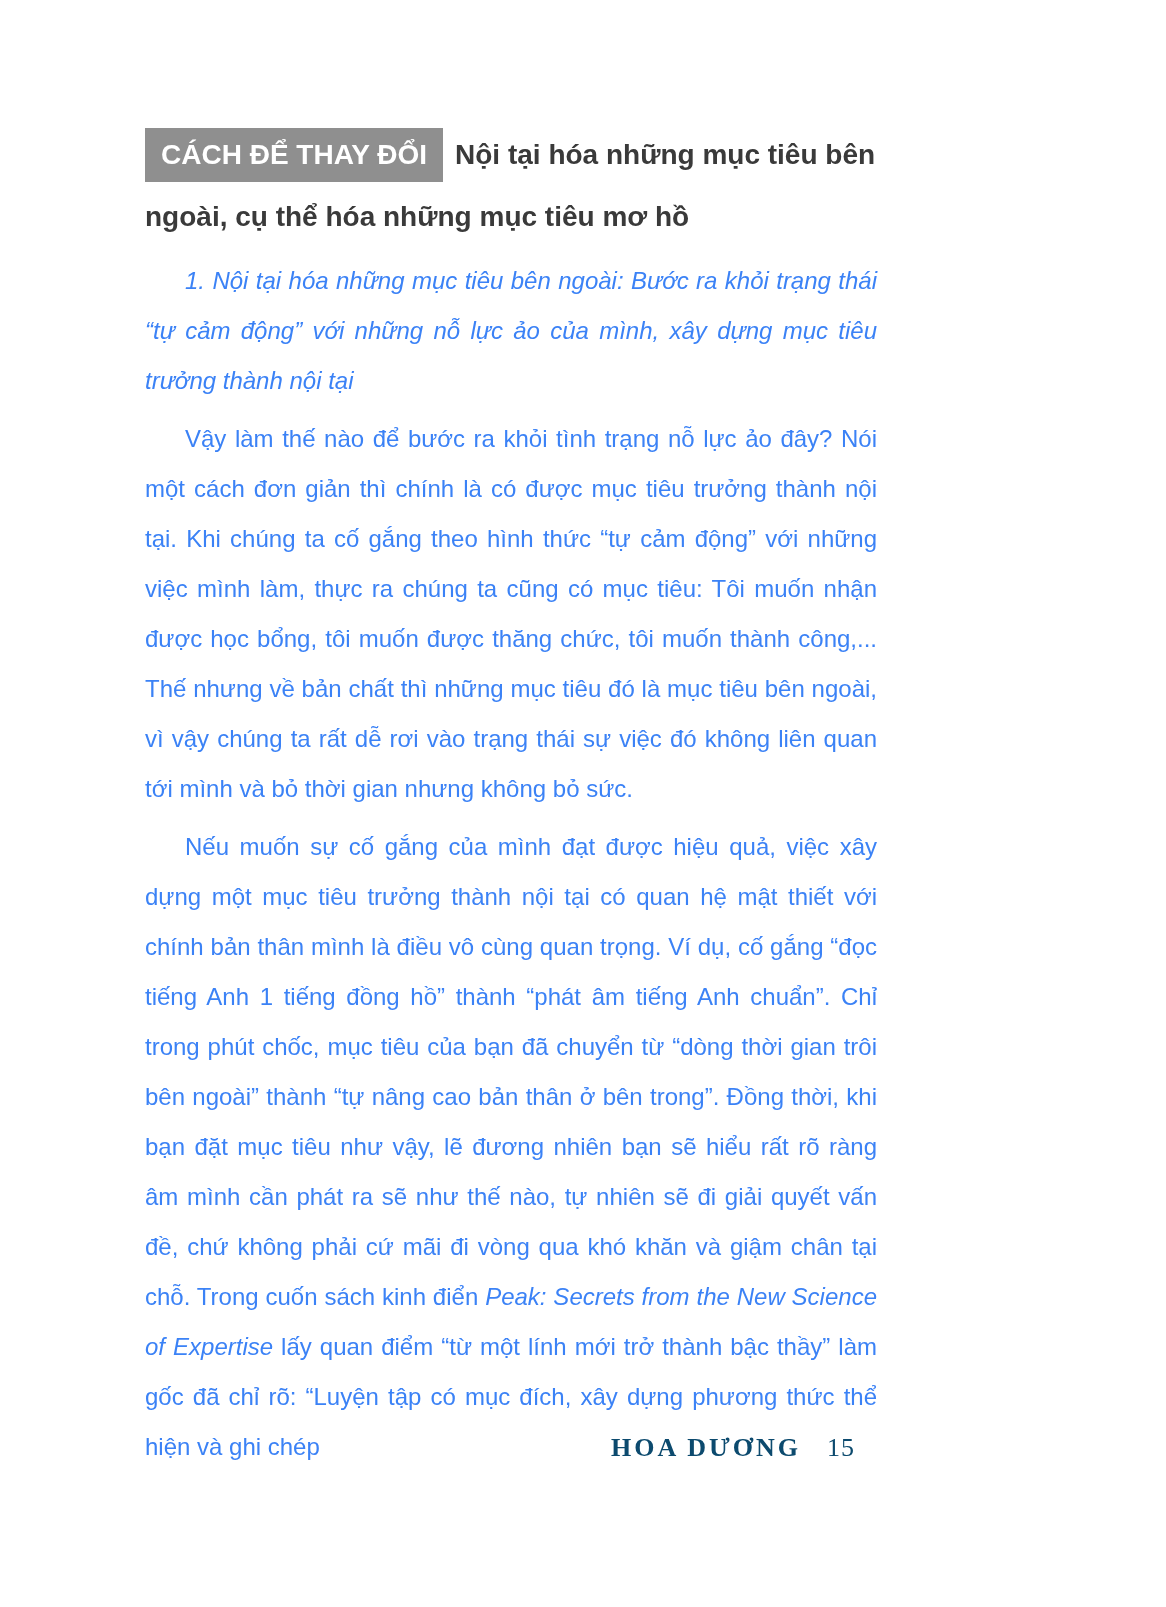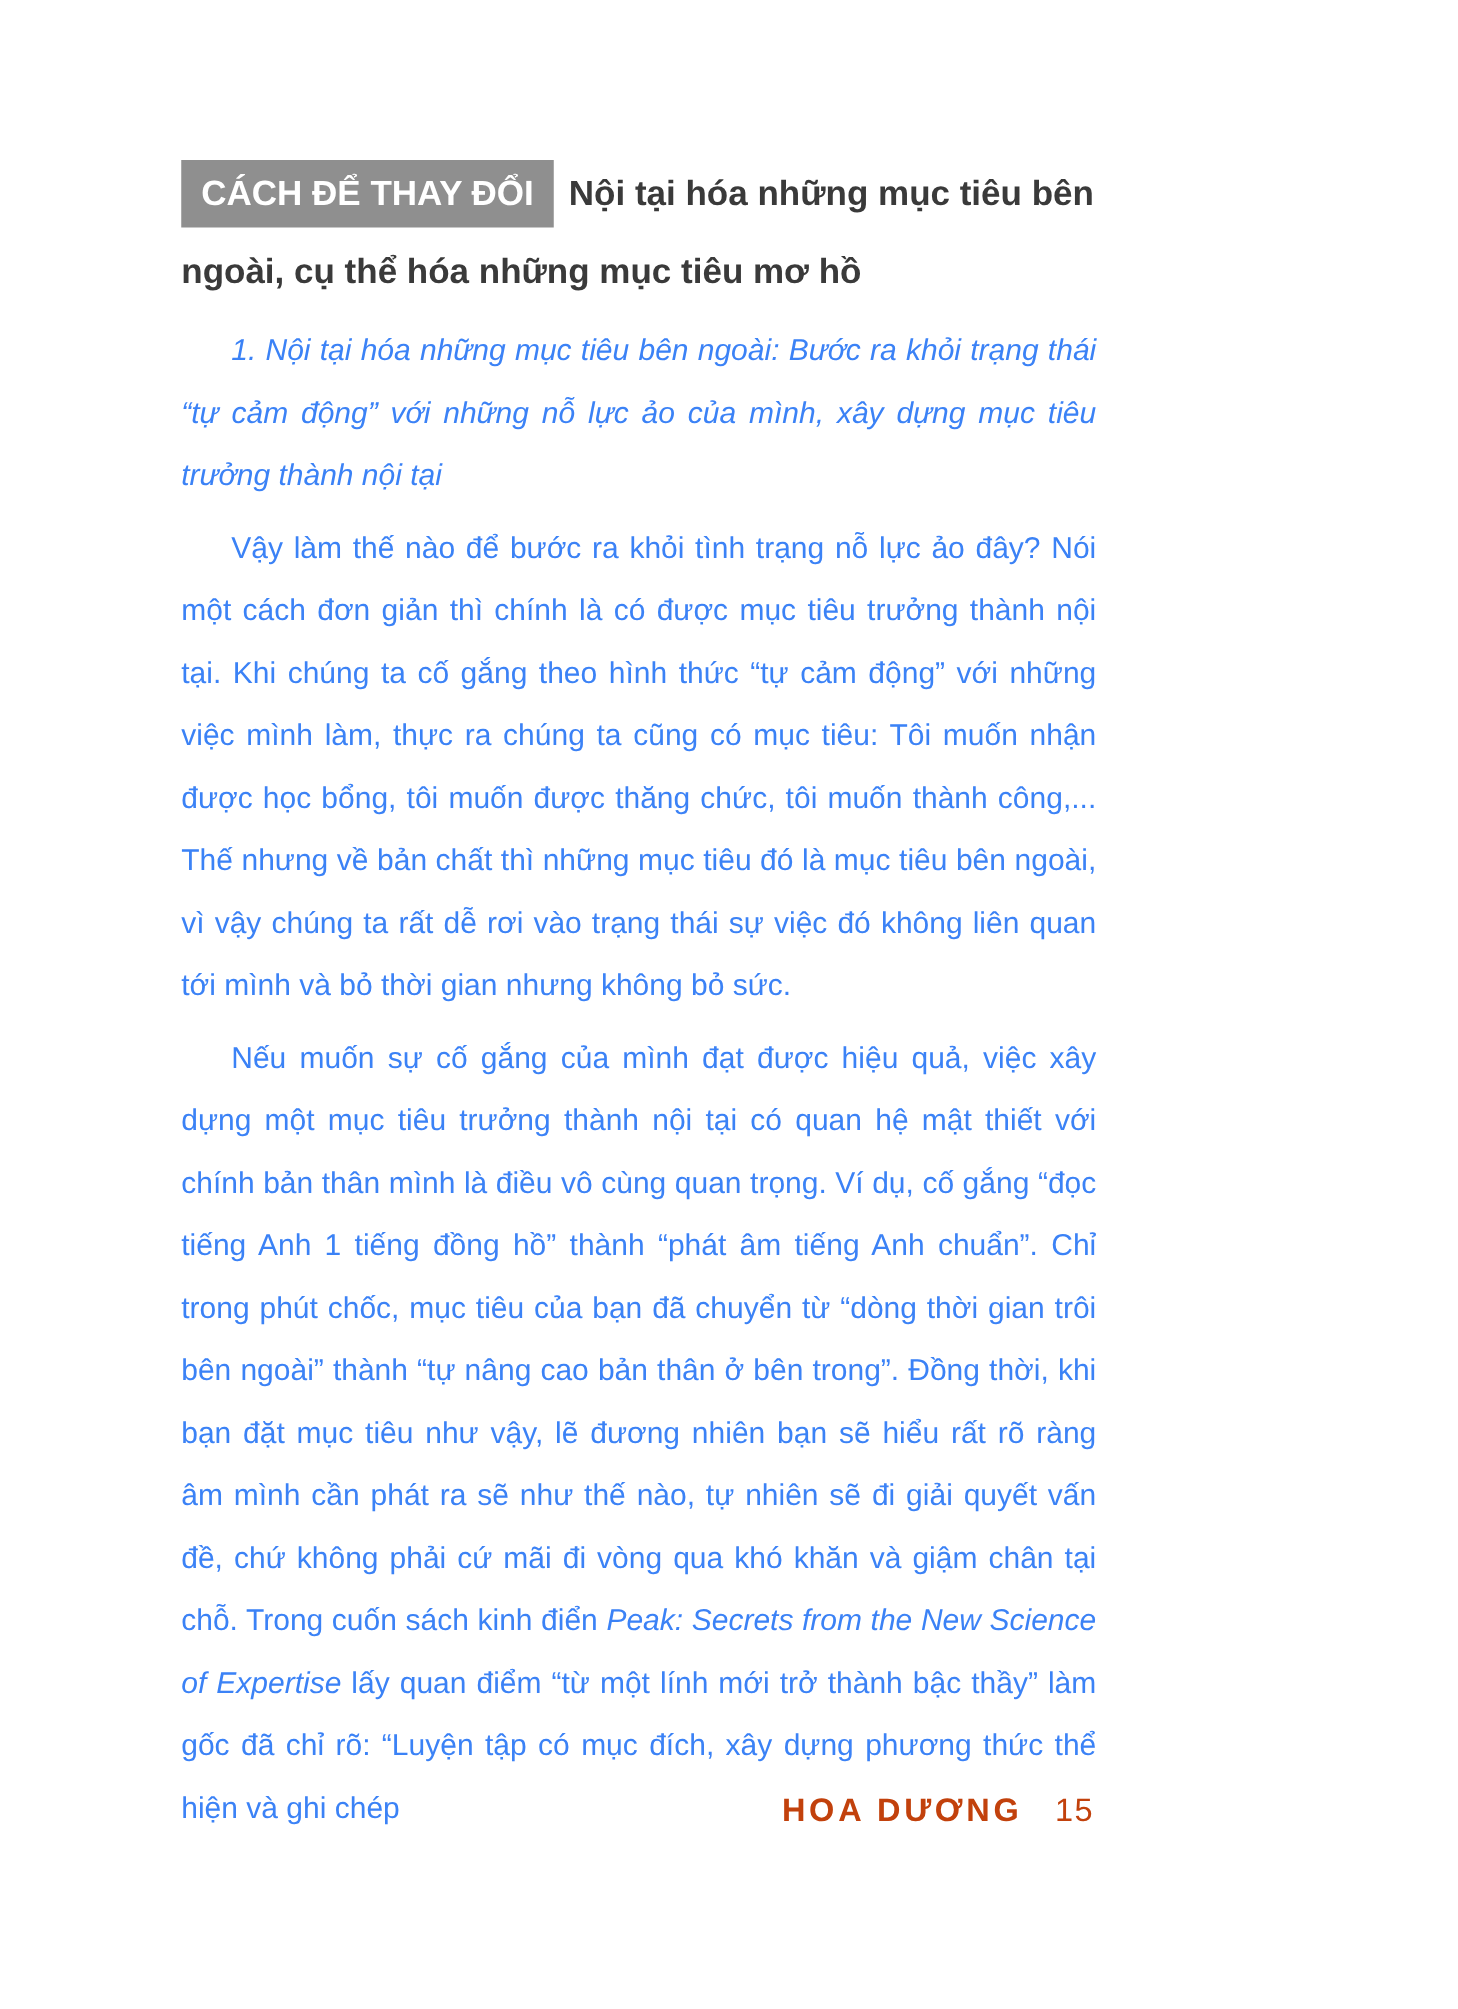--- a/index.html
+++ b/index.html
@@ -50,25 +50,26 @@
   }
   .intro {
     font-style: italic;
   }
   .book-title {
     font-style: italic;
   }
   .footer {
     position: absolute;
     top: 1430px;
-    right: 148px;
+    right: 168px;
     font-size: 26px;
     line-height: 36px;
-    color: #c2410c;
+    color: #0c4a6e;
     white-space: nowrap;
+    font-family: Liberation Serif, serif;
   }
   .author {
     font-weight: 700;
     letter-spacing: 3px;
     margin-right: 26px;
   }
   .pagenum {
     font-weight: 400;
     letter-spacing: 1px;
   }

